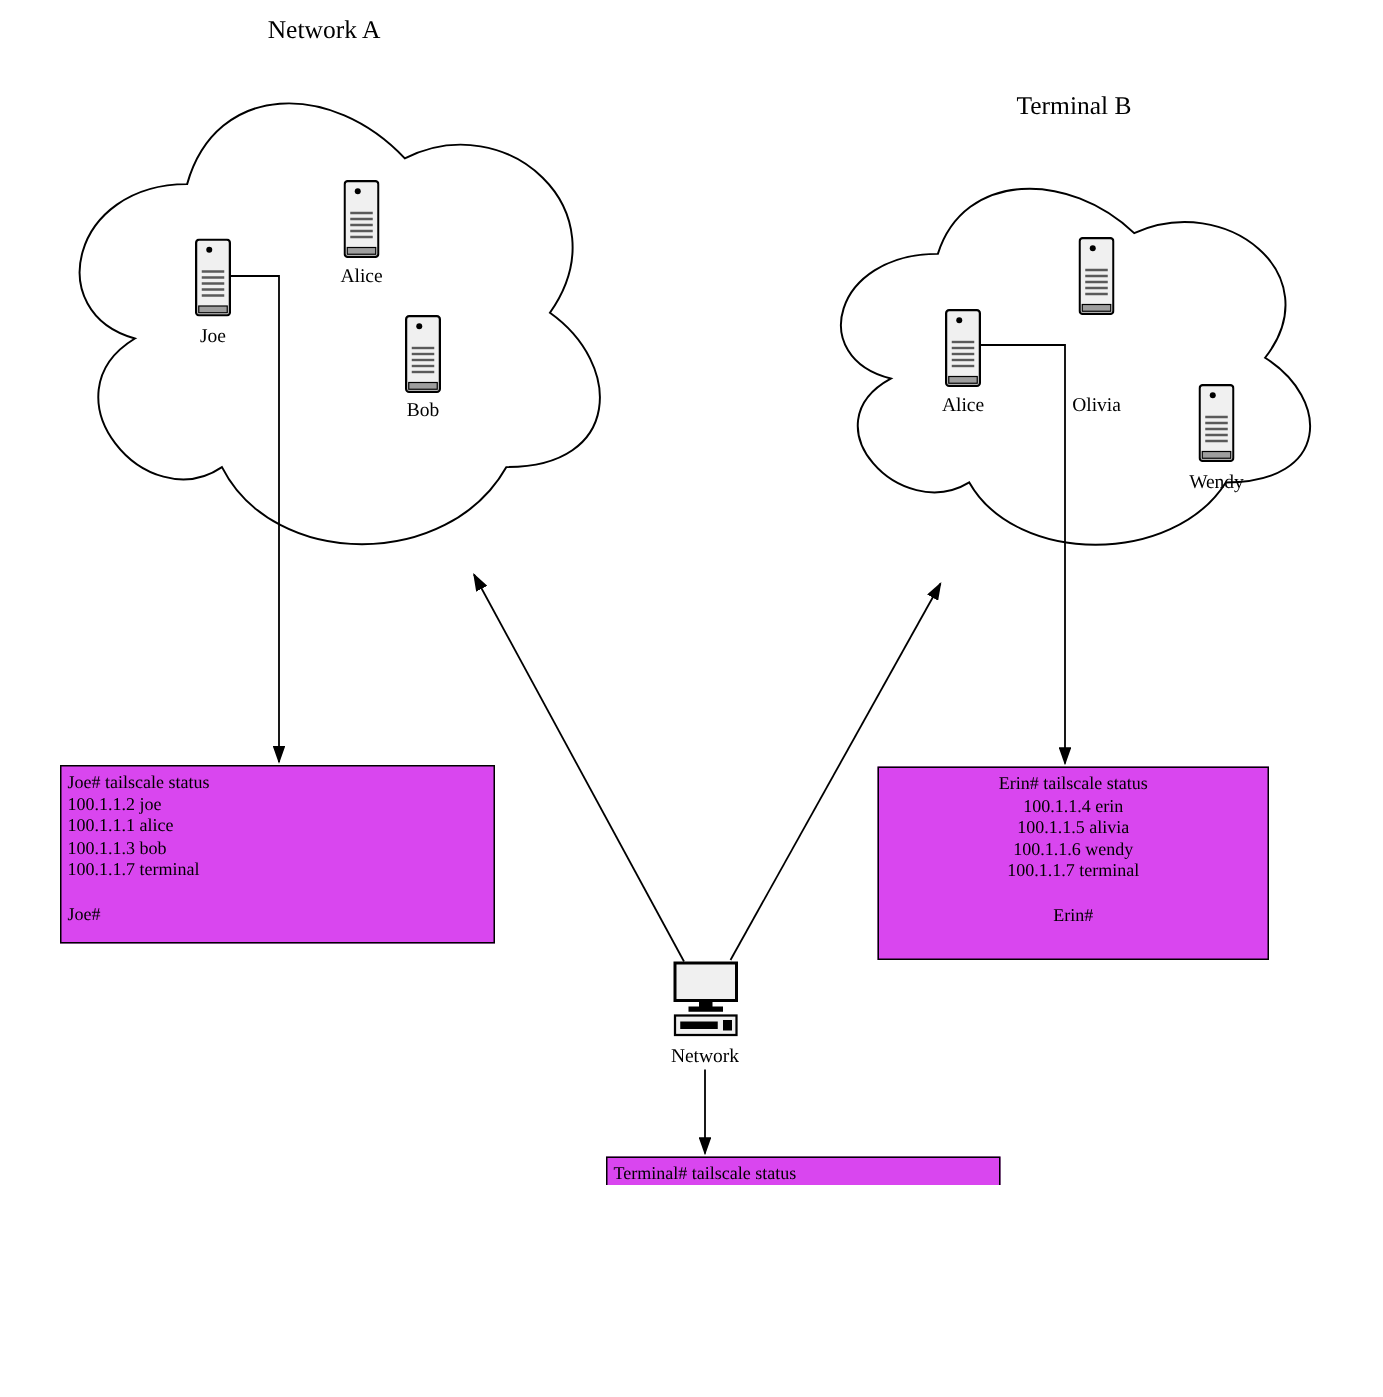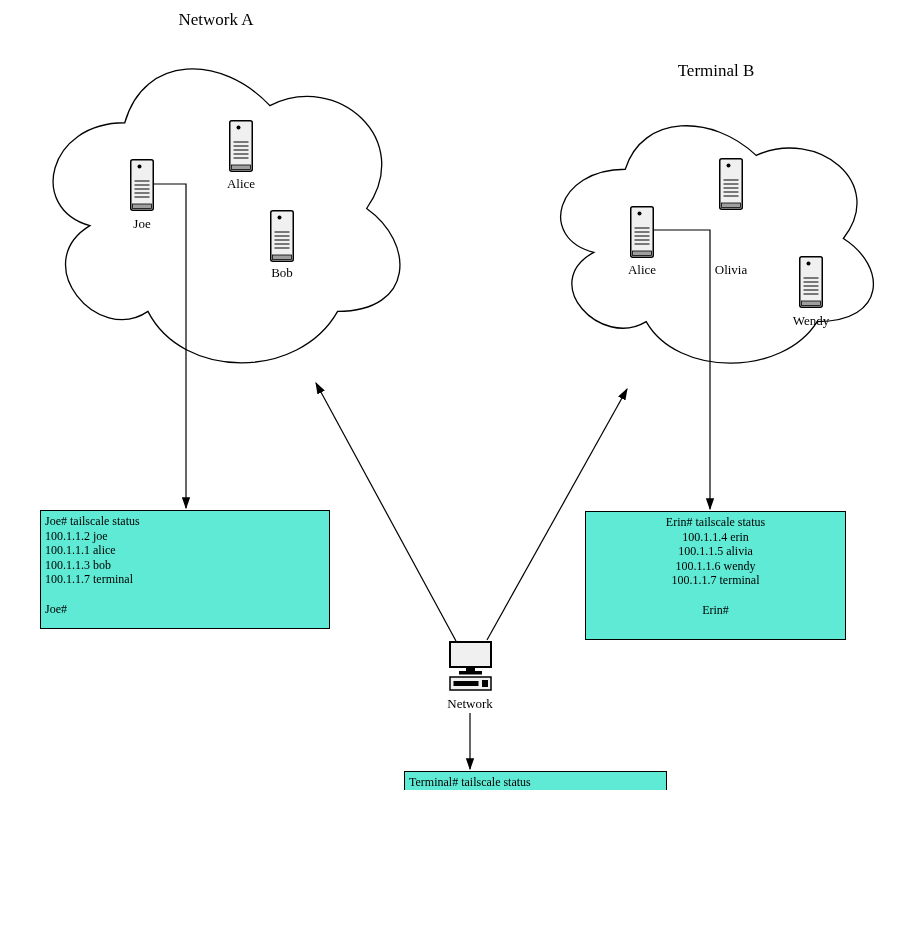--- a/index.html
+++ b/index.html
@@ -26,21 +26,21 @@
     transform: translateX(-50%);
     font-size: 17px;
     line-height: 20px;
     white-space: nowrap;
     color: #000000;
   }
   .console {
     position: absolute;
     box-sizing: border-box;
     border: 1px solid #000000;
-    background: #5eead4;
+    background: #d946ef;
     padding: 3px 4px;
     font-size: 12px;
     line-height: 14.6px;
     white-space: pre;
     color: #000000;
   }
 </style>
 </head>
 <body>
 

